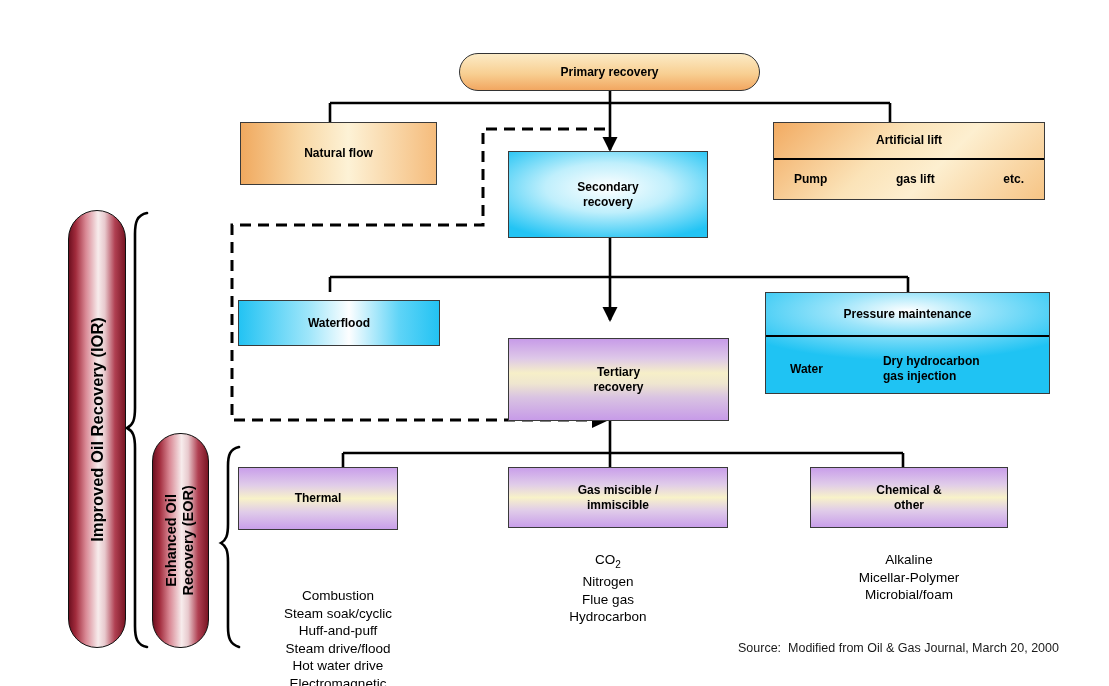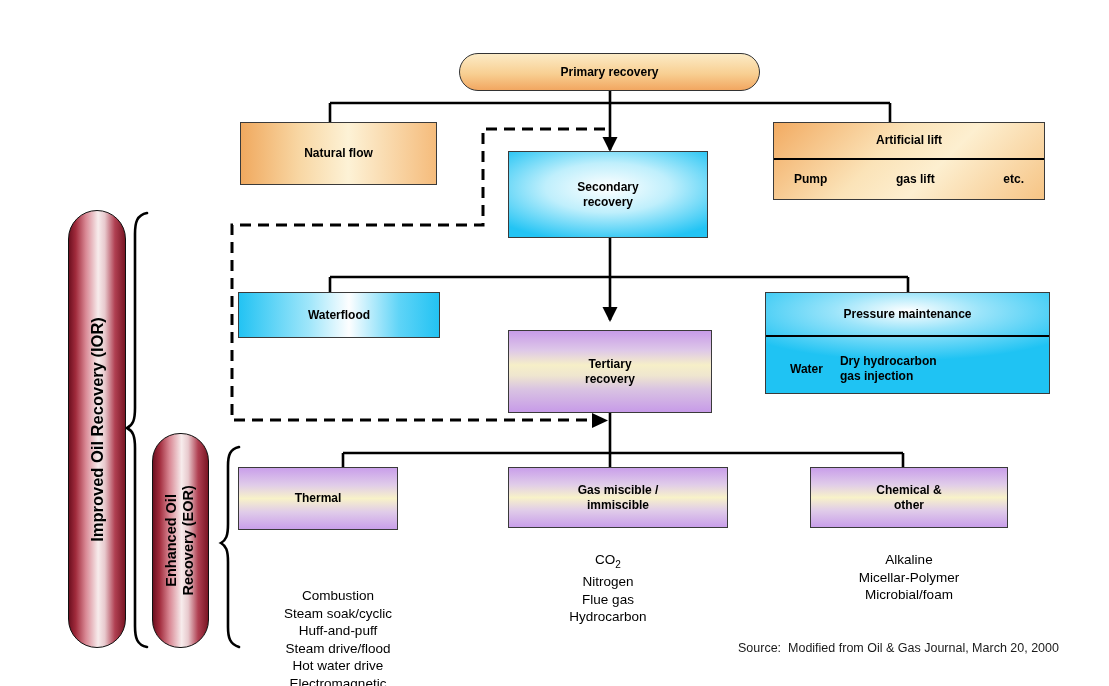--- a/index.html
+++ b/index.html
@@ -13,27 +13,27 @@
     border:1.4px solid #3a3a3a;font-weight:bold;font-size:12px;line-height:1.25;text-align:center;
     box-sizing:border-box;
   }
   .pill-top{
     border-radius:19px;border:1.4px solid #333;
     background:linear-gradient(180deg,#FCEBC6 0%,#F8CF92 55%,#F2A761 100%);
   }
   .orange{background:linear-gradient(90deg,#F0A95F 0%,#F8D7A4 30%,#FDF2D6 55%,#F5BC7C 100%);}
   .orange-diag{background:linear-gradient(135deg,#F2AB62 0%,#FBE3B8 40%,#FDEFD0 60%,#F6C485 100%);}
   .cyan-radial{background:radial-gradient(ellipse 70% 65% at 50% 42%,#ffffff 0%,#BFEFFC 45%,#23C4F4 100%);}
-  .cyan-h{background:linear-gradient(90deg,#23C3F3 0%,#9FE6FA 35%,#FDFEFF 55%,#5FD4F7 80%,#23C3F3 100%);}
+  .cyan-h{background:linear-gradient(90deg,#23C3F3 0%,#9FE6FA 35%,#FDFEFF 55%,#5FD4F7 80%,#23C3F3 100%);margin-top:8px;}
   .cyan-press{background:radial-gradient(ellipse 75% 55% at 50% 18%,#ffffff 0%,#9AE4FA 35%,#1FC3F3 90%);}
   .purple{background:linear-gradient(180deg,#C99FEA 0%,#E0CCE9 28%,#F8F2C9 50%,#E0CCE9 72%,#C99FEA 100%);}
   .purple-tert{background:linear-gradient(180deg,#C79BE8 0%,#DEC8E8 24%,#F6EFC8 42%,#EFE6CF 55%,#D9C3E2 72%,#C79BE8 100%);}
   .split-title{width:100%;border-bottom:2.6px solid #000;display:flex;align-items:center;justify-content:center;box-sizing:border-box;}
   .split-body{width:100%;flex:1;display:flex;align-items:center;justify-content:space-between;box-sizing:border-box;padding:0 20px;}
-  .split-body.press{justify-content:flex-start;gap:17px;padding:8px 0 0 24px;text-align:left;border-radius:20px;}
+  .split-body.press{justify-content:flex-start;gap:60px;padding:8px 0 0 24px;text-align:left;border-radius:20px;}
   .list{position:absolute;text-align:center;font-size:13.5px;line-height:17.5px;font-weight:normal;}
   .list sub{font-size:10px;}
   .vpill{
     position:absolute;border:1.6px solid #111;box-sizing:border-box;
     background:linear-gradient(90deg,#6E1020 0%,#A12B3C 12%,#D98894 30%,#F7ECEC 52%,#E8C9CD 64%,#B04052 82%,#7A1624 100%);
     display:flex;align-items:center;justify-content:center;overflow:visible;
   }
   .vpill .rot{transform:rotate(-90deg);white-space:nowrap;font-weight:bold;text-align:center;}
   .vpill .rot div{white-space:nowrap;}
   #ior-pill{left:68px;top:210px;width:58px;height:438px;border-radius:29px;font-size:16.5px;}
@@ -82,21 +82,21 @@
 
   <div class="node cyan-radial" style="left:508px;top:151px;width:200px;height:87px;">
     <div>Secondary</div>
     <div>recovery</div>
   </div>
 
   <div class="node cyan-h" style="left:238px;top:292px;width:202px;height:46px;">
     <div>Waterflood</div>
   </div>
 
-  <div class="node purple-tert" style="left:508px;top:330px;width:204px;height:83px;">
+  <div class="node purple-tert" style="left:508px;top:338px;width:221px;height:83px;">
     <div>Tertiary</div>
     <div>recovery</div>
   </div>
 
   <div class="node cyan-press" style="left:765px;top:292px;width:285px;height:102px;padding:0;justify-content:flex-end;">
     <div class="split-title" style="height:44px;">Pressure maintenance</div>
     <div class="split-body press">
       <span>Water</span>
       <span>
         <div>Dry hydrocarbon</div>

